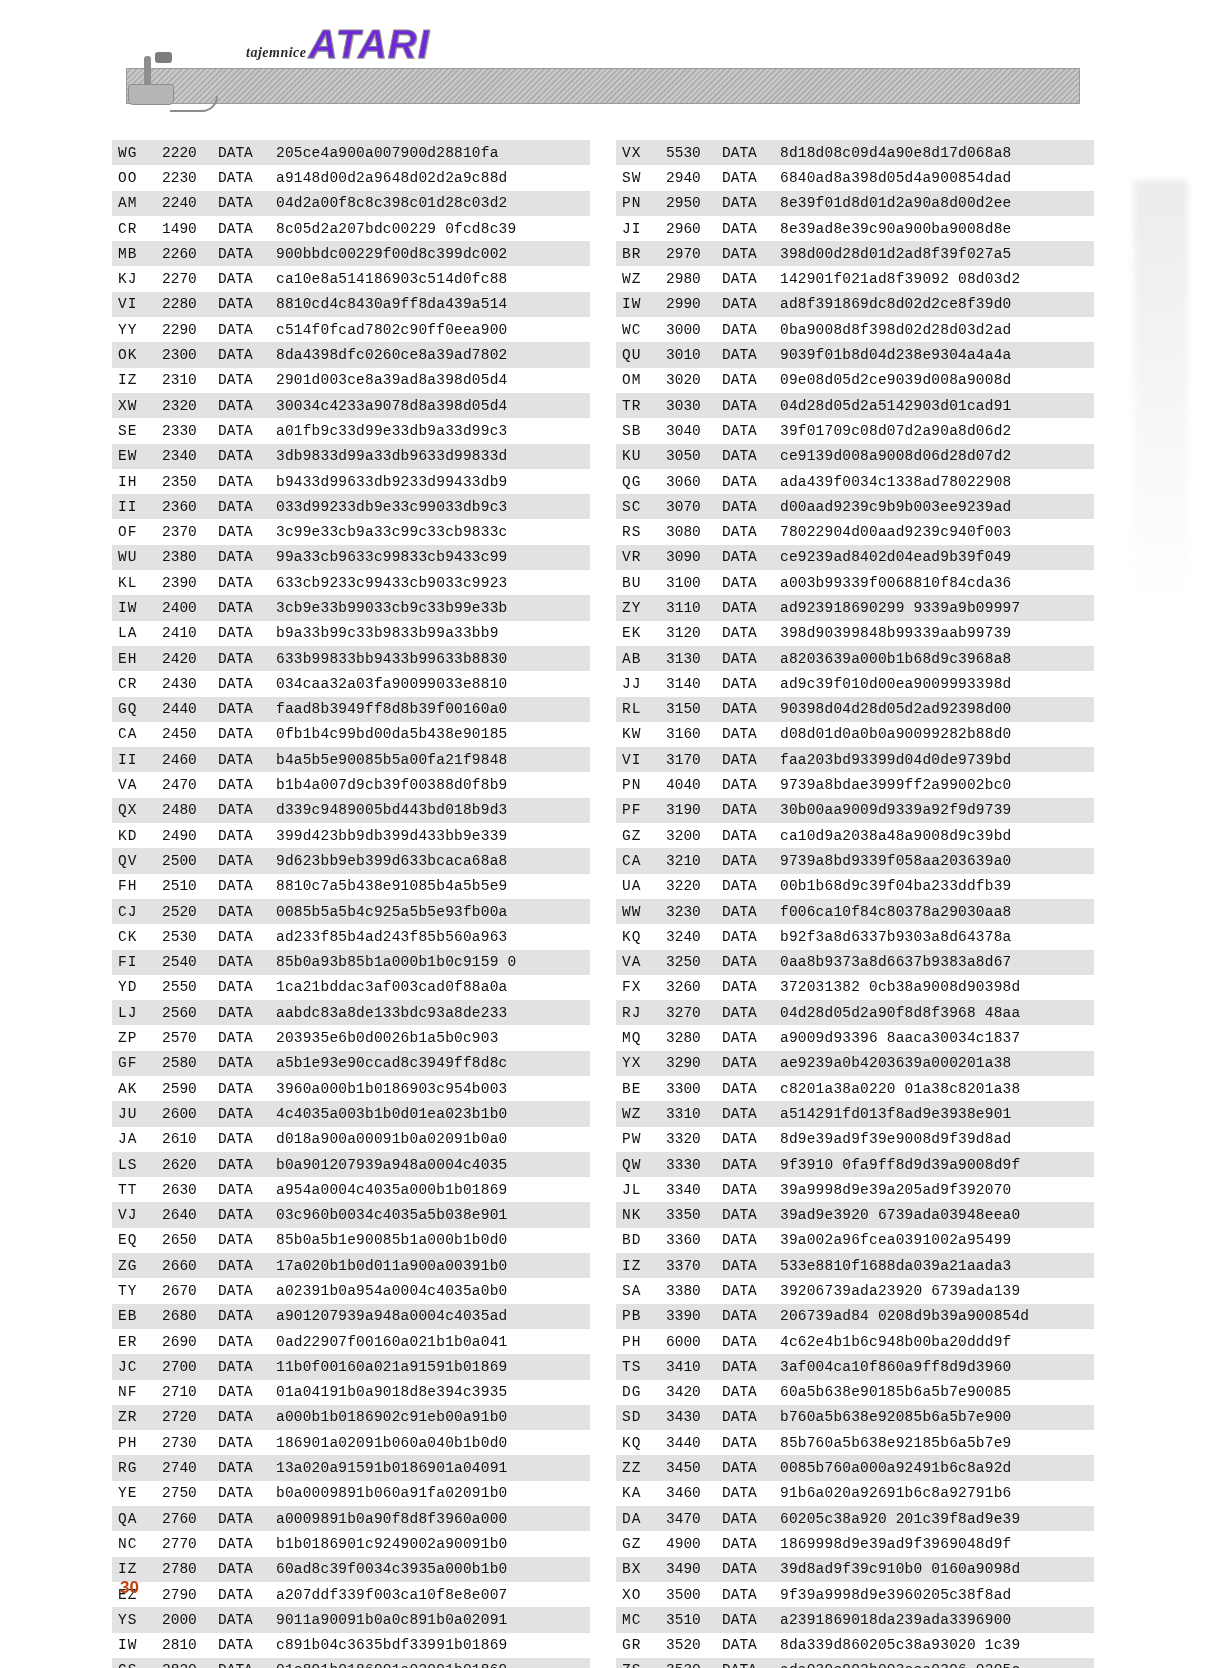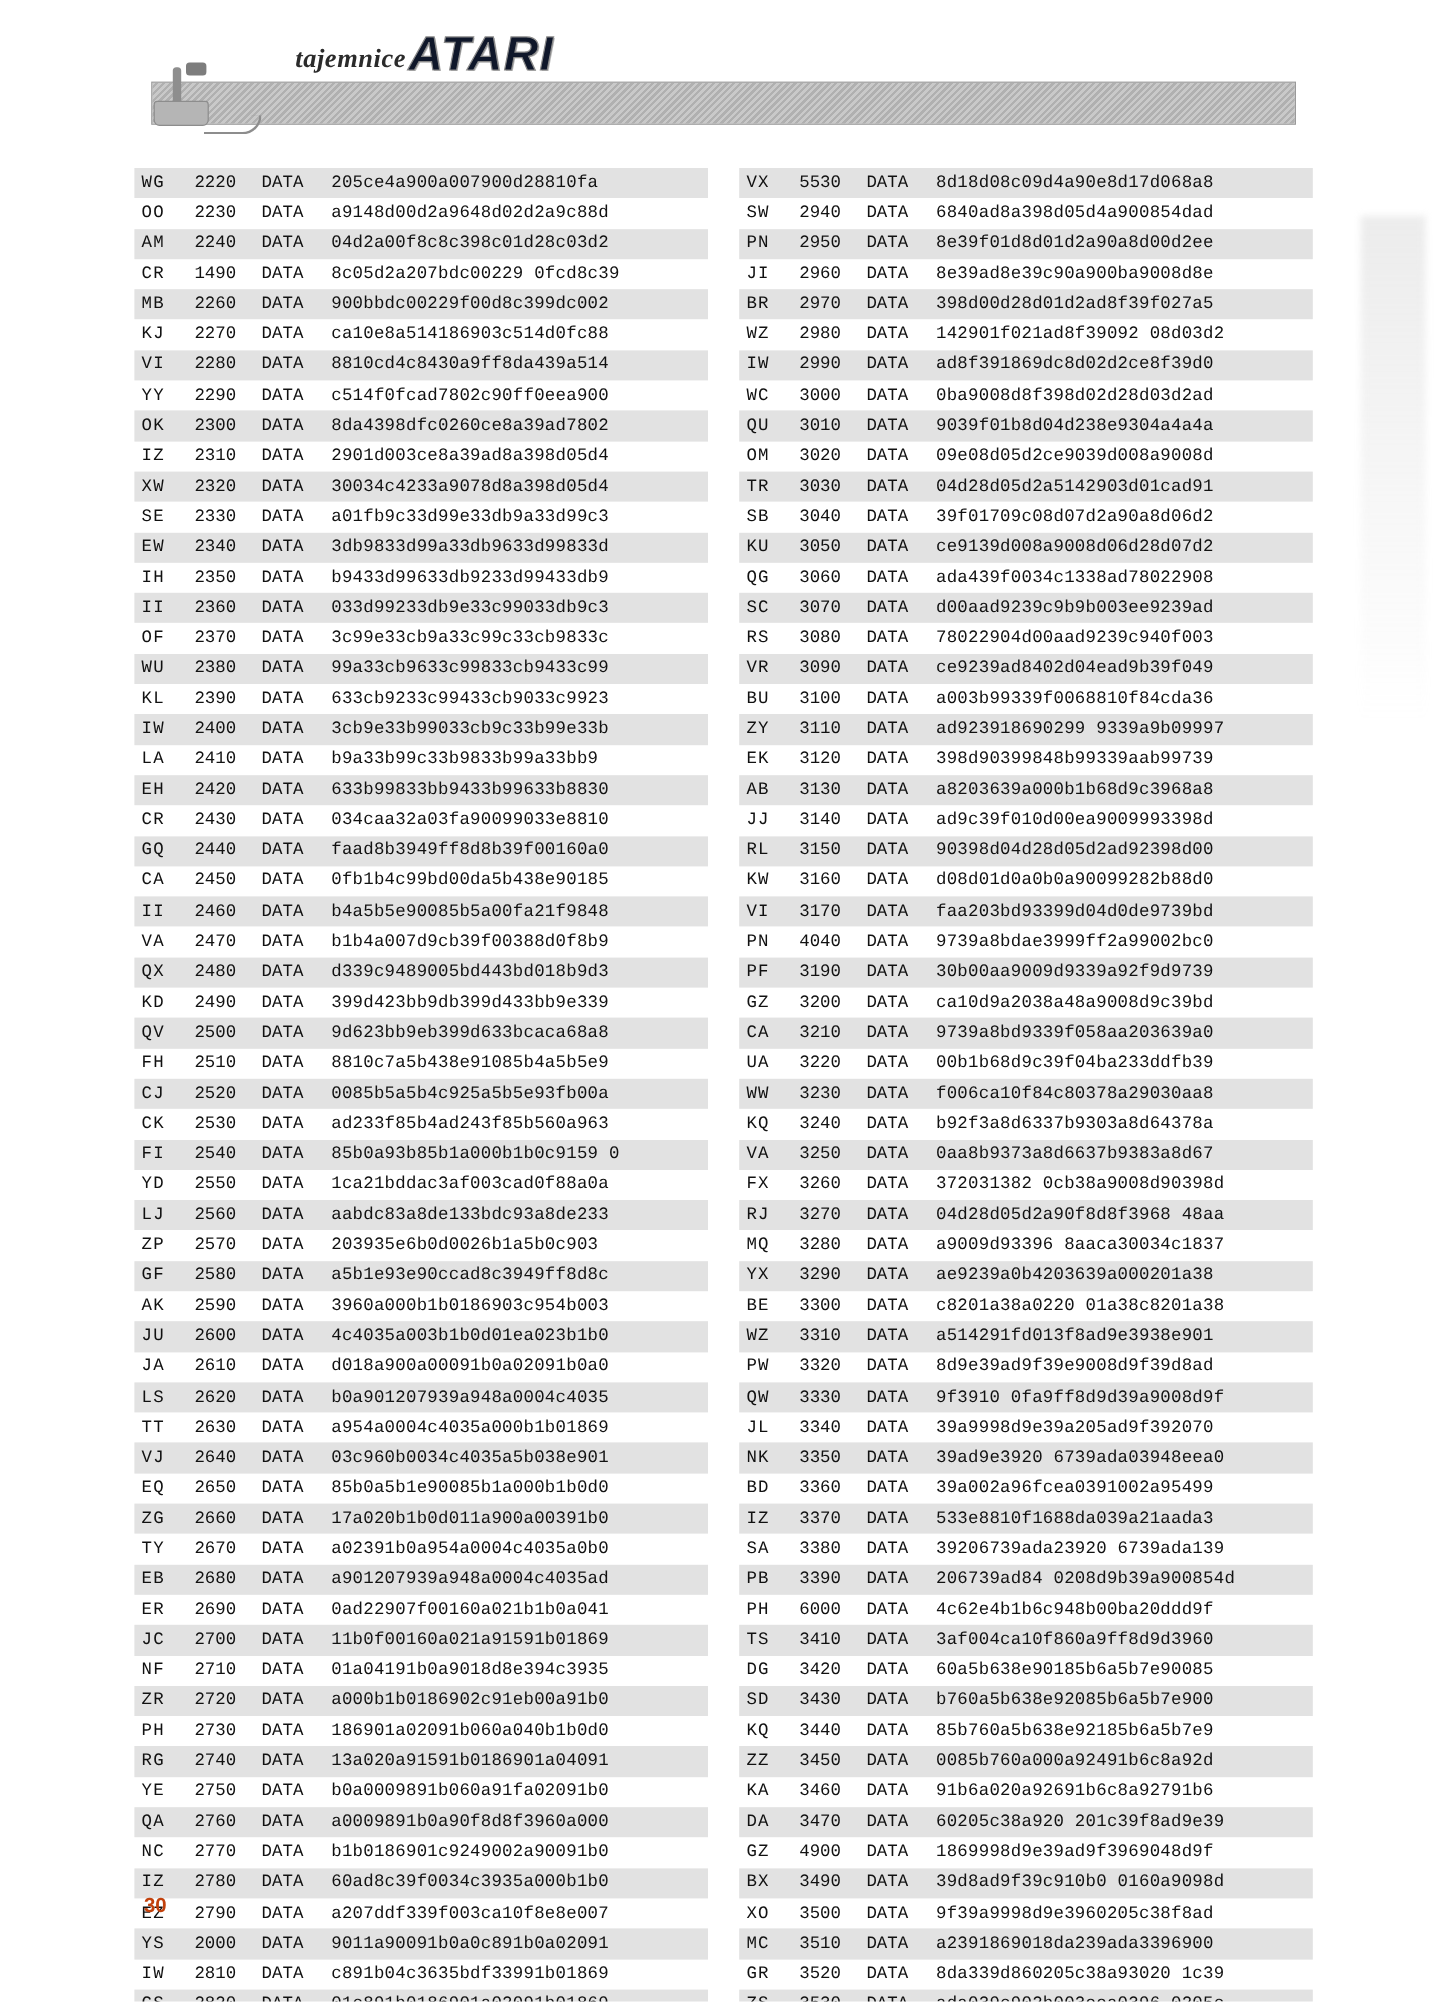--- a/index.html
+++ b/index.html
@@ -29,33 +29,33 @@
     left: 246px;
     top: 22px;
     display: flex;
     align-items: flex-end;
     gap: 2px;
   }
   .logo-taj {
     font-family: "Liberation Serif", serif;
     font-style: italic;
     font-weight: bold;
-    font-size: 22px;
+    font-size: 14px;
     color: #2b2b2b;
     letter-spacing: 0.5px;
     padding-bottom: 6px;
     margin-top: 14px;
   }
   .logo-atari {
     font-family: "Liberation Sans", sans-serif;
     font-weight: bold;
     font-style: italic;
     font-size: 40px;
     letter-spacing: 1px;
-    color: #0f172a;
+    color: #6d28d9;
     -webkit-text-stroke: 1px #8a8a8a;
     text-shadow: 1px 1px 0 #bdbdbd;
   }
   .rule-bar {
     position: absolute;
     left: 126px;
     top: 68px;
     width: 952px;
     height: 34px;
     background:

